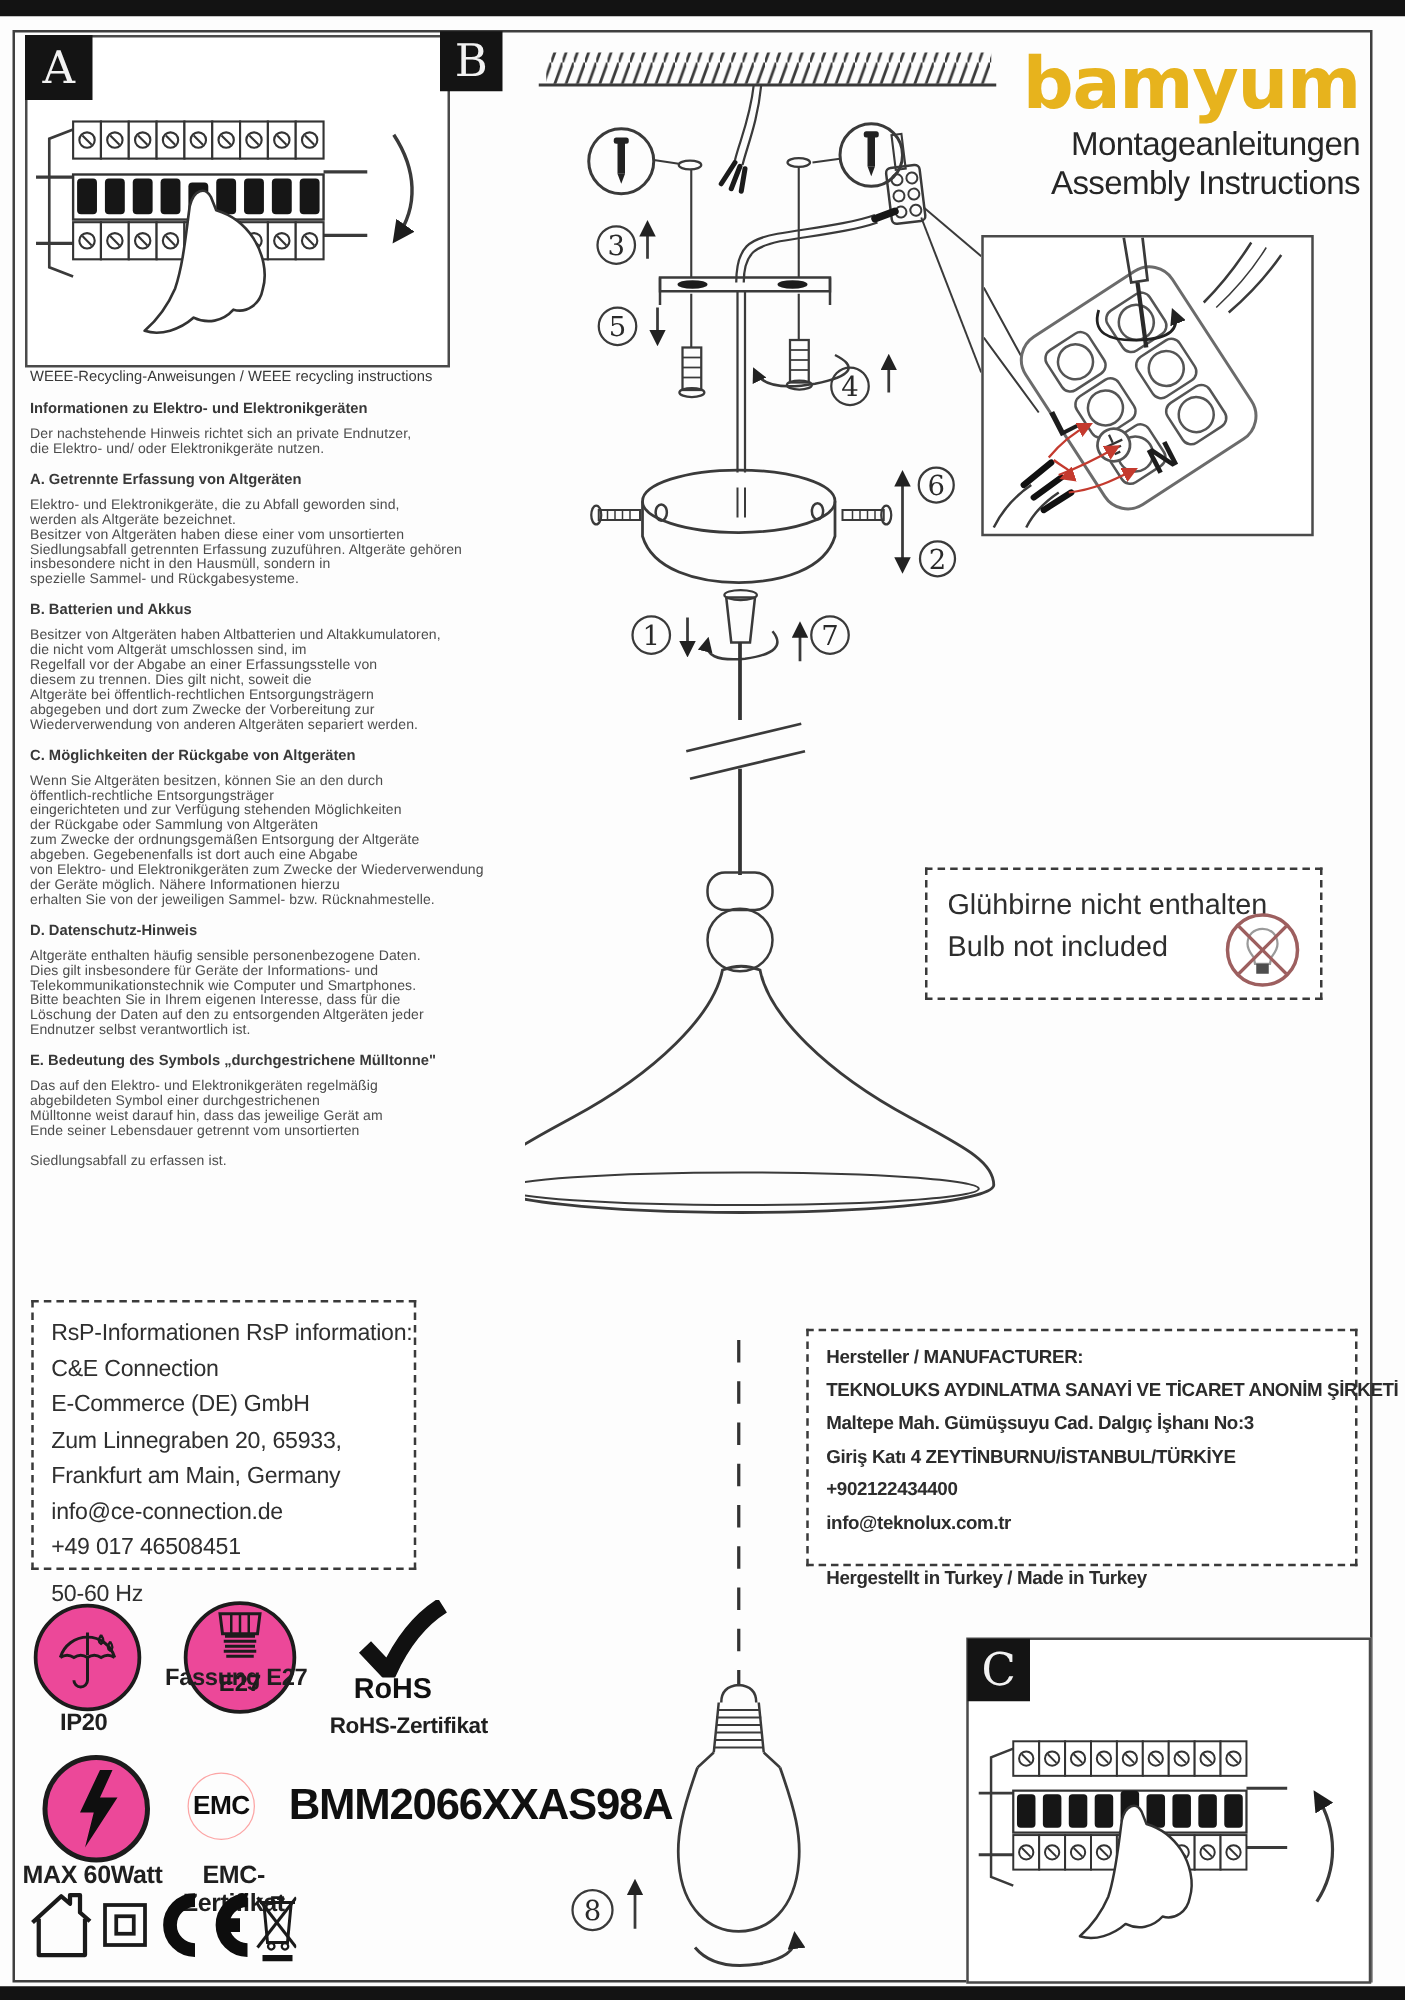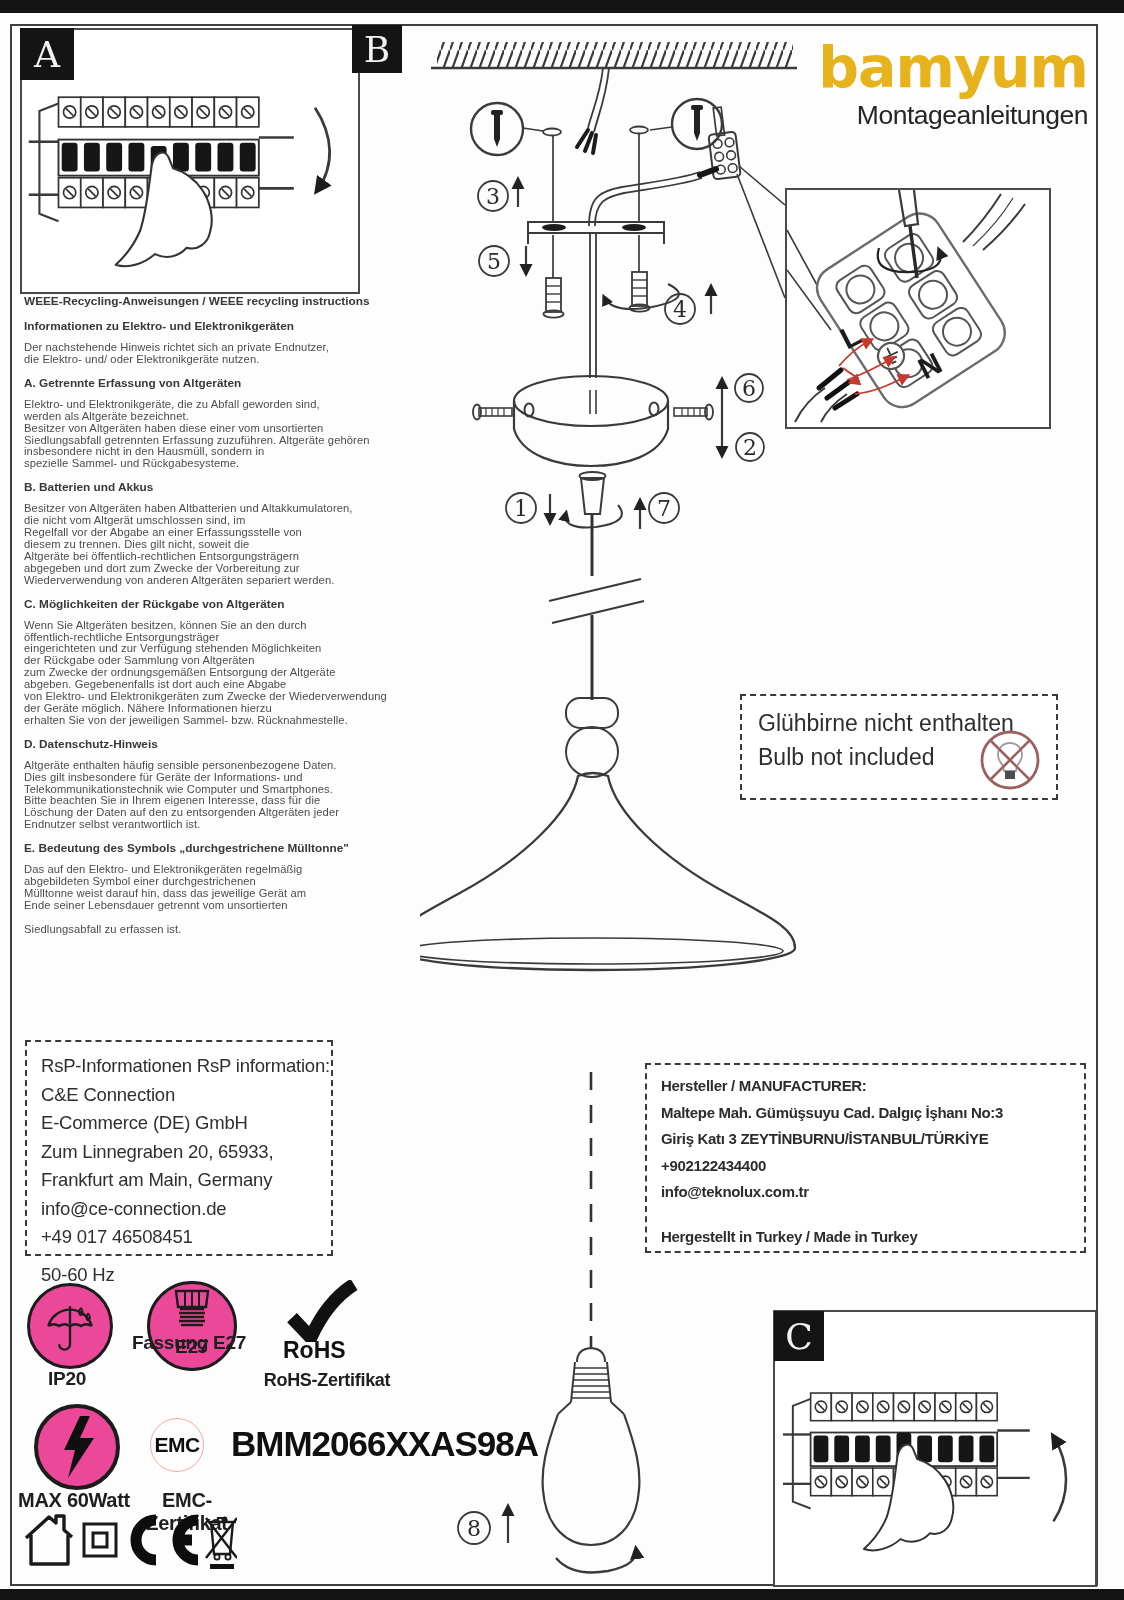--- a/index.html
+++ b/index.html
@@ -10,21 +10,21 @@
   .page-border{left:10px;top:24px;width:1084px;height:1558px;border:2.5px solid #3f3f3f;}
 
   
   .tile{background:#141414;color:#f2f2f2;font-family:"DejaVu Serif",serif;
         display:flex;align-items:center;justify-content:center;font-size:36px;font-weight:400;}
 
   .panel-box{border:2px solid #4a4a4a;background:#fff;}
 
   
   .weee{left:24px;top:294px;width:404px;}
-  .w-title{font-size:11.8px;font-weight:bold;color:#383838;margin-bottom:11px;}
+  .w-title{font-size:11.8px;font-weight:normal;color:#383838;margin-bottom:11px;}
   .w-h{font-size:11.8px;font-weight:bold;color:#383838;margin:10px 0 9px;}
   .w-b{font-size:11.2px;line-height:11.9px;color:#4c4c4c;white-space:pre-line;letter-spacing:.1px;}
 
   
   .brand-wrap{left:796px;top:34px;width:292px;text-align:right;}
   .brand{font-size:57px;font-weight:bold;letter-spacing:-1px;font-family:"DejaVu Sans",sans-serif;}
   .brand-sub{font-size:26.5px;color:#262626;line-height:31px;font-weight:500;letter-spacing:-0.5px;}
 
   
   .dashed{border:2.5px dashed #3a3a3a;background:#fff;}
@@ -157,20 +157,21 @@
     <div class="w-b">Das auf den Elektro- und Elektronikgeräten regelmäßig
  abgebildeten Symbol einer durchgestrichenen
 Mülltonne weist darauf hin, dass das jeweilige Gerät am
 Ende seiner Lebensdauer getrennt vom unsortierten</div>
     <div class="w-b" style="margin-top:12px;">Siedlungsabfall zu erfassen ist.</div>
   </div>
 
   <div class="abs brand-wrap">
     <div class="brand" style="color:#e7b31d;">bamyum</div>
     <div class="brand-sub">Montageanleitungen</div>
+    <div class="brand-sub">Assembly Instructions</div>
   </div>
 
   <svg class="abs" style="left:420px;top:30px;" width="380" height="1010" viewBox="420 30 380 1010">
     <defs>
       <marker id="ahM" viewBox="0 0 10 10" refX="7" refY="5" markerWidth="6" markerHeight="6" orient="auto-start-reverse">
         <path d="M0,0 L10,5 L0,10 z" fill="#222"></path>
       </marker>
       <pattern id="hatchP" patternUnits="userSpaceOnUse" width="9" height="25">
         <line x1="9" y1="0" x2="0" y2="25" stroke="#3a3a3a" stroke-width="2.2"></line>
       </pattern>
@@ -429,22 +430,23 @@
     <div class="ln">E-Commerce (DE) GmbH</div>
     <div class="ln">Zum Linnegraben 20, 65933,</div>
     <div class="ln">Frankfurt am Main, Germany</div>
     <div class="ln">info@ce-connection.de</div>
     <div class="ln">+49 017 46508451</div>
     <div class="ln freq">50-60 Hz</div>
   </div>
 
   <div class="abs dashed mfr">
     <div class="ln">Hersteller / MANUFACTURER:</div>
+    <div class="ln">TEKNOLUKS AYDINLATMA SANAYİ VE TİCARET ANONİM ŞİRKETİ</div>
     <div class="ln">Maltepe Mah. Gümüşsuyu Cad. Dalgıç İşhanı No:3</div>
-    <div class="ln">Giriş Katı 3 ZEYTİNBURNU/İSTANBUL/TÜRKİYE</div>
+    <div class="ln">Giriş Katı 4 ZEYTİNBURNU/İSTANBUL/TÜRKİYE</div>
     <div class="ln">+902122434400</div>
     <div class="ln">info@teknolux.com.tr</div>
     <div class="ln made">Hergestellt in Turkey / Made in Turkey</div>
   </div>
 
   <div class="abs cert-circle" style="left:27px;top:1283px;width:80px;height:80px;">
     <svg width="58" height="58" viewBox="0 0 64 64">
       <path d="M 8 32 A 25 25 0 0 1 56 32 M 8 32 Q 14 28 20 32 Q 26 28 32 32 Q 38 28 44 32 Q 50 28 56 32" fill="none" stroke="#1c1c1c" stroke-width="2.6"></path>
       <line x1="32" y1="10" x2="32" y2="30" stroke="#1c1c1c" stroke-width="2.6"></line>
       <path d="M 32 32 L 32 52 A 6 6 0 0 1 20 52" fill="none" stroke="#1c1c1c" stroke-width="2.6"></path>

